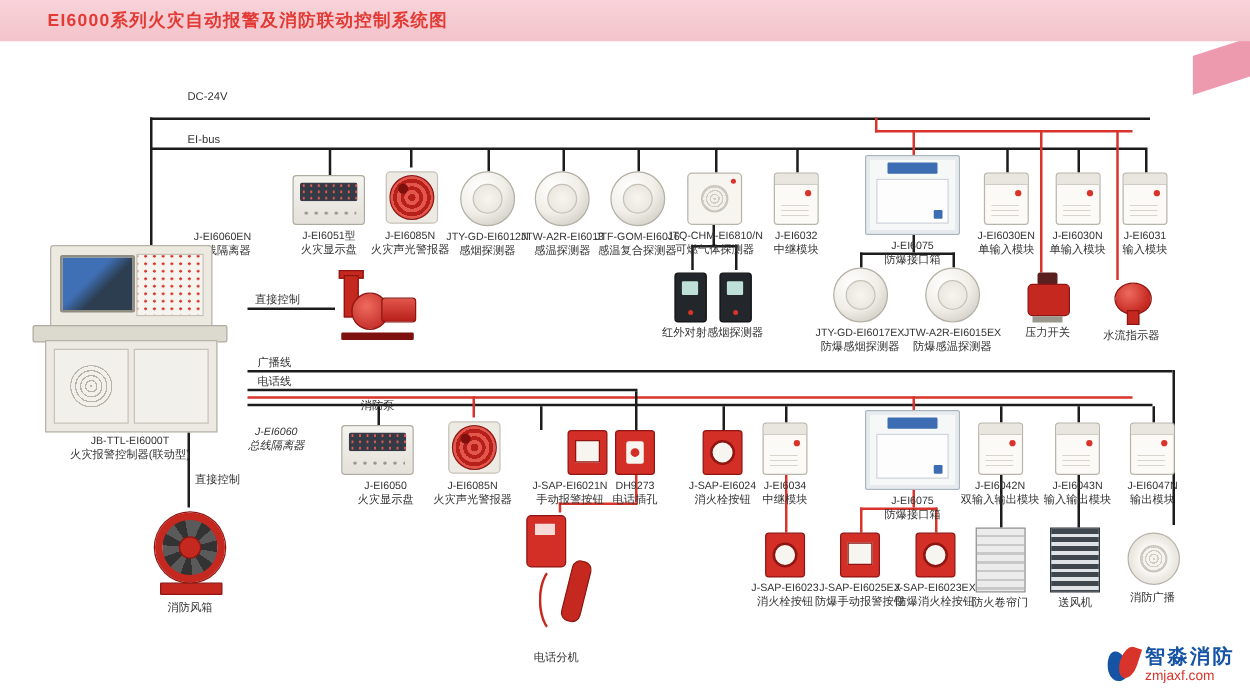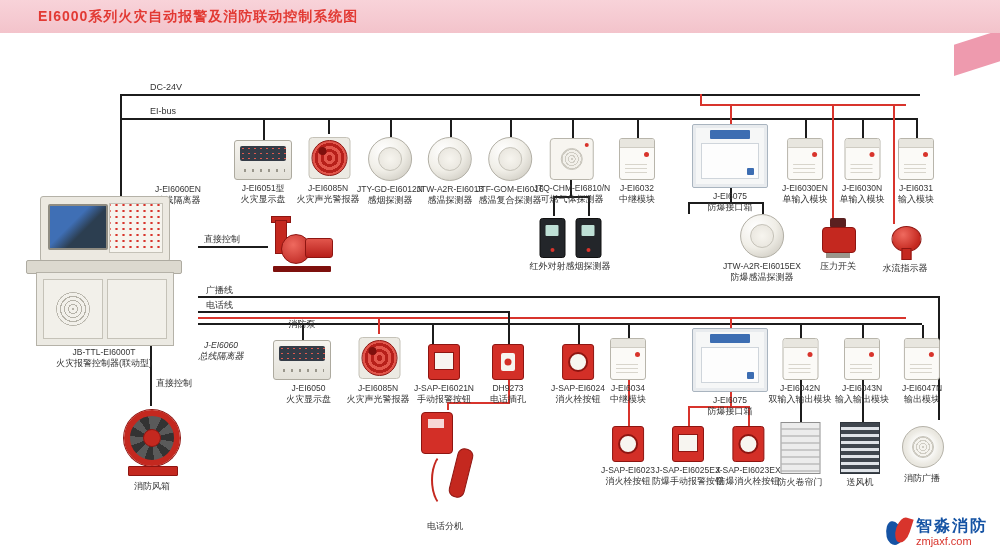--- a/index.html
+++ b/index.html
@@ -216,21 +216,21 @@
     <div class="wire" style="left: 730px; top: 390px; width: 2px; height: 16px; background: rgb(216, 52, 44);"></div>
     <div class="wire" style="left: 688px; top: 406px; width: 62px; height: 2px; background: rgb(216, 52, 44);"></div>
     <div class="wire" style="left: 688px; top: 406px; width: 2px; height: 20px; background: rgb(216, 52, 44);"></div>
     <div class="wire" style="left: 748px; top: 406px; width: 2px; height: 20px; background: rgb(216, 52, 44);"></div>
     <div class="wire" style="left: 800px; top: 378px; width: 2px; height: 44px; background: rgb(28, 28, 28);"></div>
     <div class="wire" style="left: 862px; top: 378px; width: 2px; height: 44px; background: rgb(28, 28, 28);"></div>
     <div class="wire" style="left: 508px; top: 378px; width: 2px; height: 24px; background: rgb(216, 52, 44);"></div>
     <div class="wire" style="left: 447px; top: 402px; width: 63px; height: 2px; background: rgb(216, 52, 44);"></div>
     <div class="wire" style="left: 447px; top: 402px; width: 2px; height: 8px; background: rgb(216, 52, 44);"></div>
     <div class="wire" style="left: 150px; top: 344px; width: 2px; height: 62px; background: rgb(28, 28, 28);"></div>
-    <div class="wlabel" style="left: 150px; top: 82px;">DC-24V</div>
+    <div class="wlabel" style="left: 150px; top: 72px;">DC-24V</div>
     <div class="wlabel" style="left: 150px; top: 106px;">EI-bus</div>
     <div class="wlabel" style="left: 204px; top: 233px;">直接控制</div>
     <div class="wlabel" style="left: 206px; top: 284px;">广播线</div>
     <div class="wlabel" style="left: 206px; top: 299px;">电话线</div>
     <div class="wlabel" style="left: 156px; top: 377px;">直接控制</div>
     <div class="node t-text2" style="left: 178px; top: 181px;">
       <div class="lbl">
         <div class="model">J-EI6060EN</div>
         <div class="nm">总线隔离器</div>
       </div>
@@ -354,20 +354,29 @@
           <div class="bm-sc"></div>
           <div class="bm-led"></div>
         </div>
         <div class="bm b2">
           <div class="bm-sc"></div>
           <div class="bm-led"></div>
         </div>
       </div>
       <div class="lbl">
         <div class="nm">红外对射感烟探测器</div>
+      </div>
+    </div>
+    <div class="node t-detector" style="left: 688px; top: 214px;">
+      <div class="icon ic-detector">
+        <div class="dt-in"></div>
+      </div>
+      <div class="lbl">
+        <div class="model">JTY-GD-EI6017EX</div>
+        <div class="nm">防爆感烟探测器</div>
       </div>
     </div>
     <div class="node t-detector" style="left: 762px; top: 214px;">
       <div class="icon ic-detector">
         <div class="dt-in"></div>
       </div>
       <div class="lbl">
         <div class="model">JTW-A2R-EI6015EX</div>
         <div class="nm">防爆感温探测器</div>
       </div>
@@ -442,21 +451,21 @@
       <div class="icon ic-sounder">
         <div class="sd-bp"></div>
         <div class="sd-ring"></div>
         <div class="sd-core"></div>
       </div>
       <div class="lbl">
         <div class="model">J-EI6085N</div>
         <div class="nm">火灾声光警报器</div>
       </div>
     </div>
-    <div class="node t-mcp" style="left: 444px; top: 344px;">
+    <div class="node t-mcp" style="left: 456px; top: 344px; align-items: flex-end;">
       <div class="icon ic-mcp">
         <div class="mc-glass"></div>
       </div>
       <div class="lbl">
         <div class="model">J-SAP-EI6021N</div>
         <div class="nm">手动报警按钮</div>
       </div>
     </div>
     <div class="node t-jack" style="left: 508px; top: 344px;">
       <div class="icon ic-jack">

